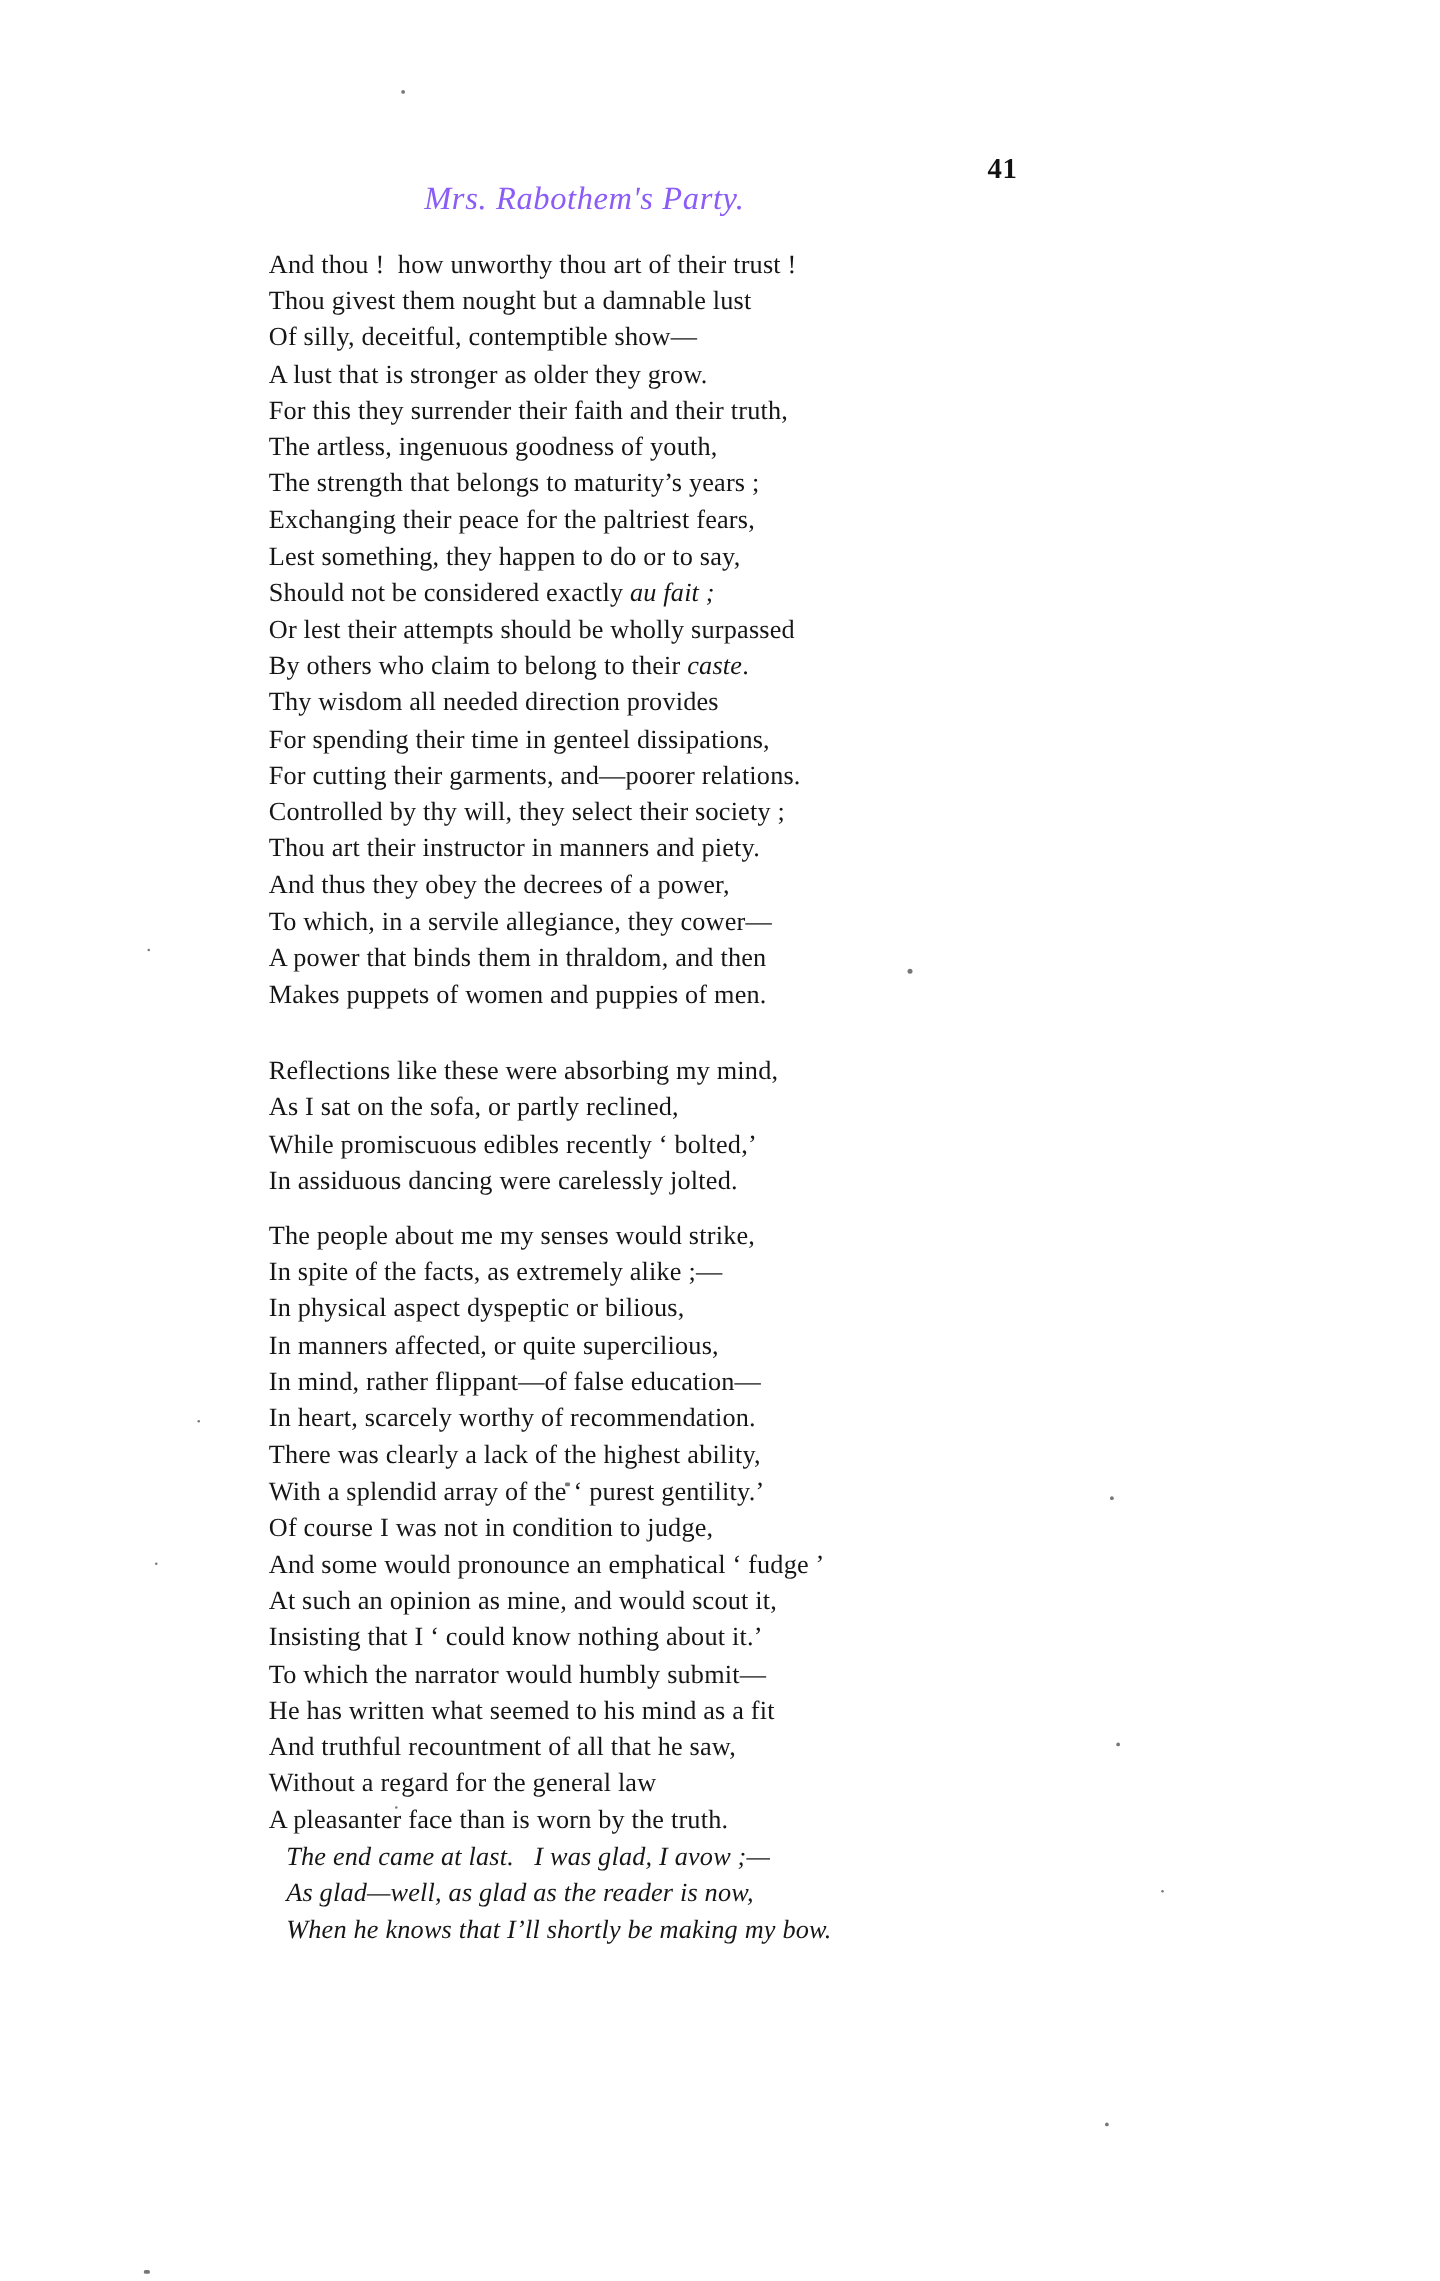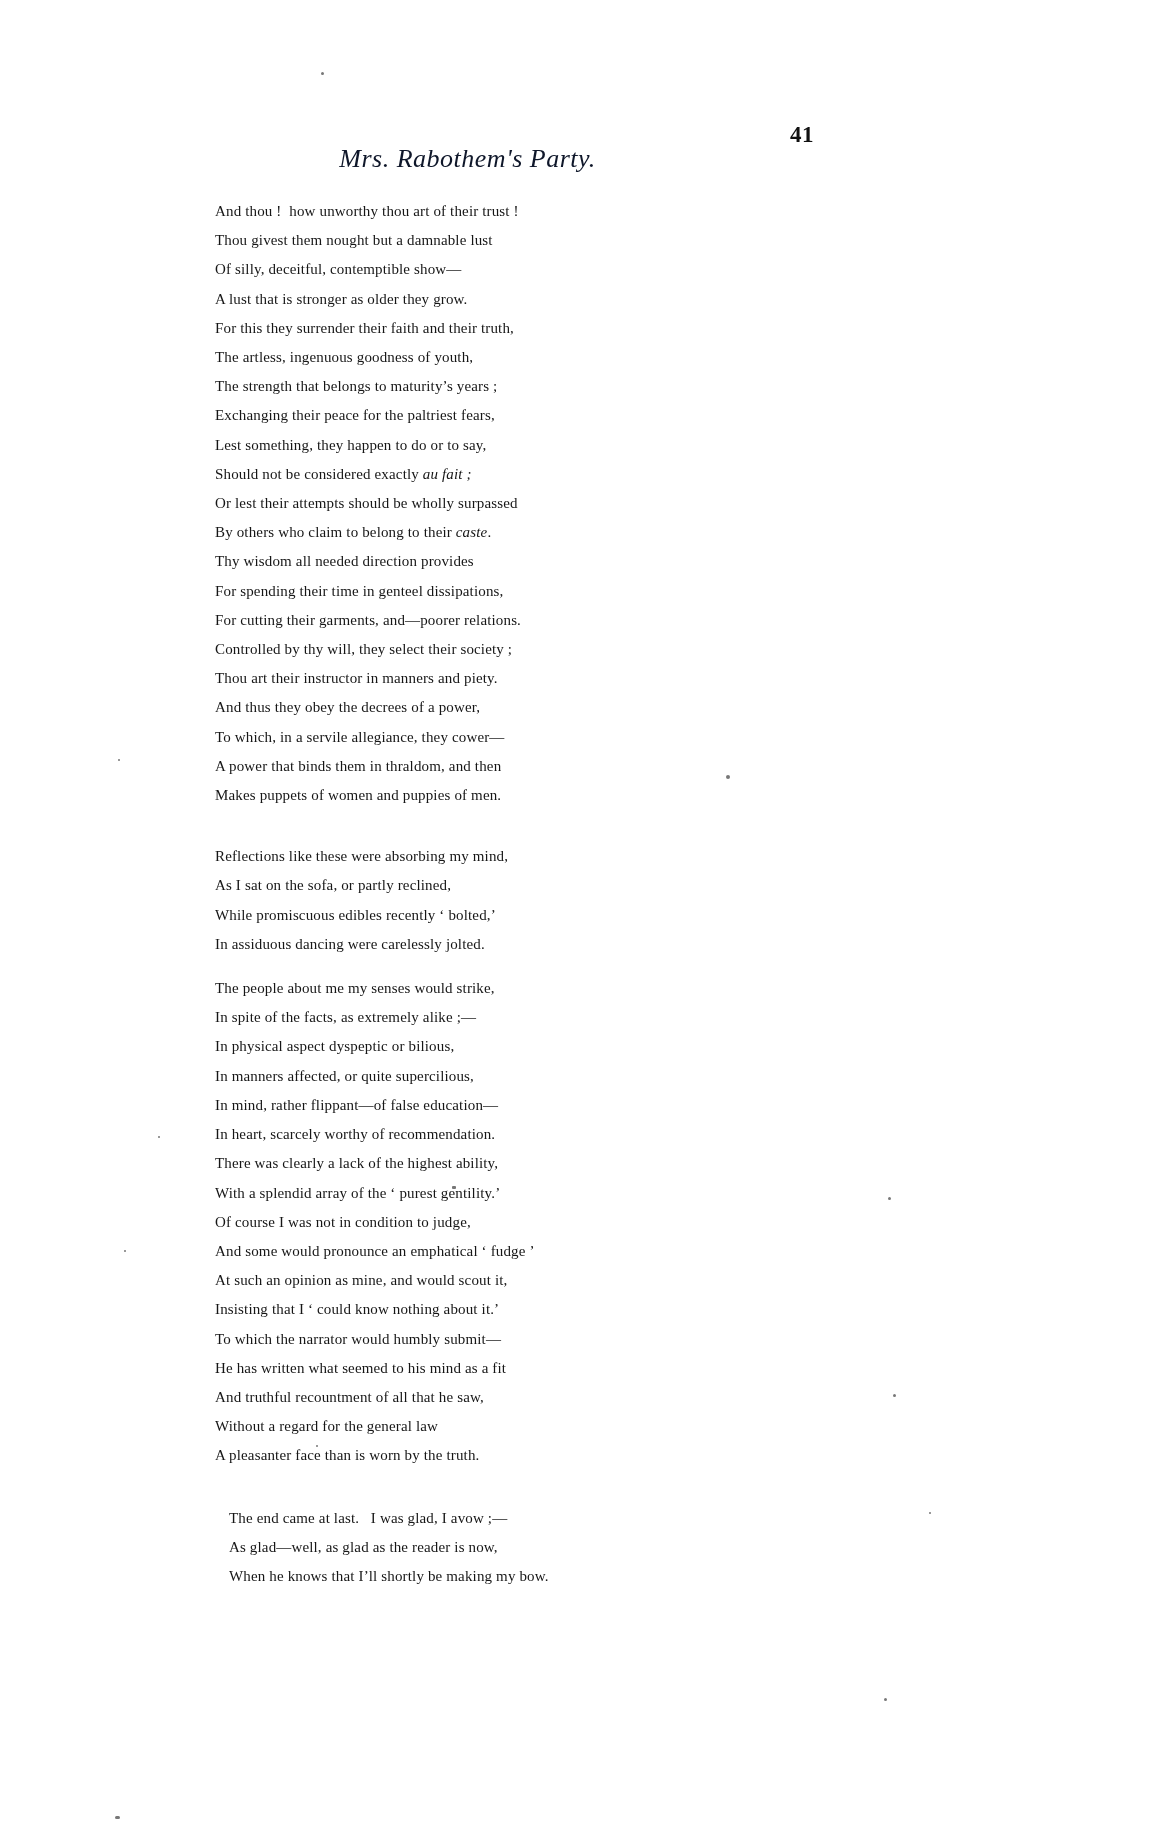--- a/index.html
+++ b/index.html
@@ -22,44 +22,44 @@
   }
   .running-head {
     position: absolute;
     top: 144px;
     left: 215px;
     width: 505px;
     text-align: center;
     font-style: italic;
     font-size: 26px;
     letter-spacing: 0.5px;
-    color: #0f172a;
+    color: #8b5cf6;
   }
   .page-number {
     position: absolute;
     top: 122px;
     left: 790px;
     font-weight: bold;
     font-size: 23px;
     letter-spacing: 0.5px;
     color: #111111;
   }
   .poem {
     position: absolute;
     top: 197px;
     left: 215px;
     width: 620px;
-    font-size: 15px;
+    font-size: 21px;
     line-height: 29.2px;
     letter-spacing: 0.15px;
   }
   .stanza { padding: 0; }
   .stanza:nth-child(2) { margin-top: 32px; }
   .stanza:nth-child(3) { margin-top: 15px; }
-  .stanza:nth-child(4) { margin-top: 33px; padding-left: 14px; }
+  .stanza:nth-child(4) { padding-left: 14px; font-style: italic; }
   .line { white-space: pre-wrap; }
   .line i { font-style: italic; }
   
   .speck {
     position: absolute;
     background: #4a4a4a;
     border-radius: 50%;
     width: 3px;
     height: 3px;
     opacity: 0.75;

